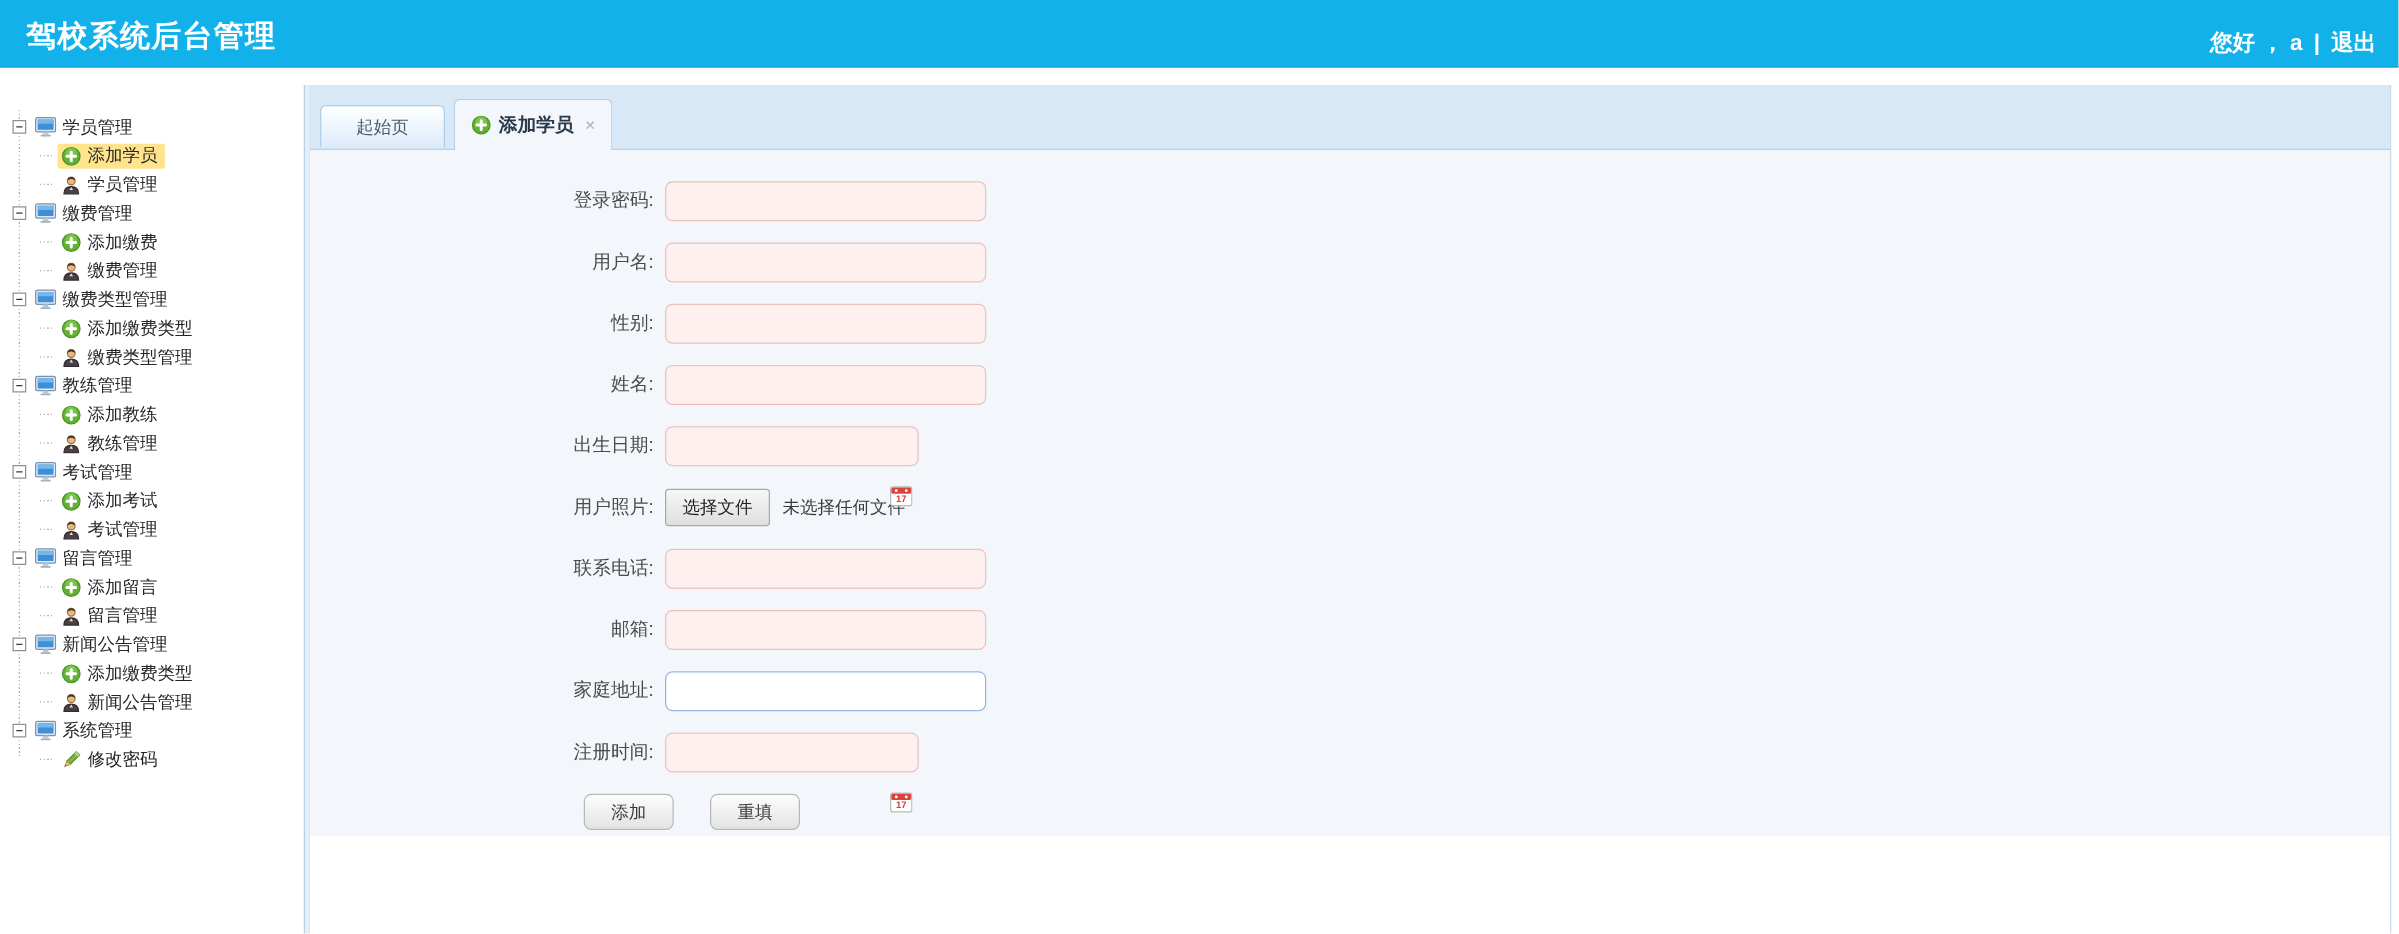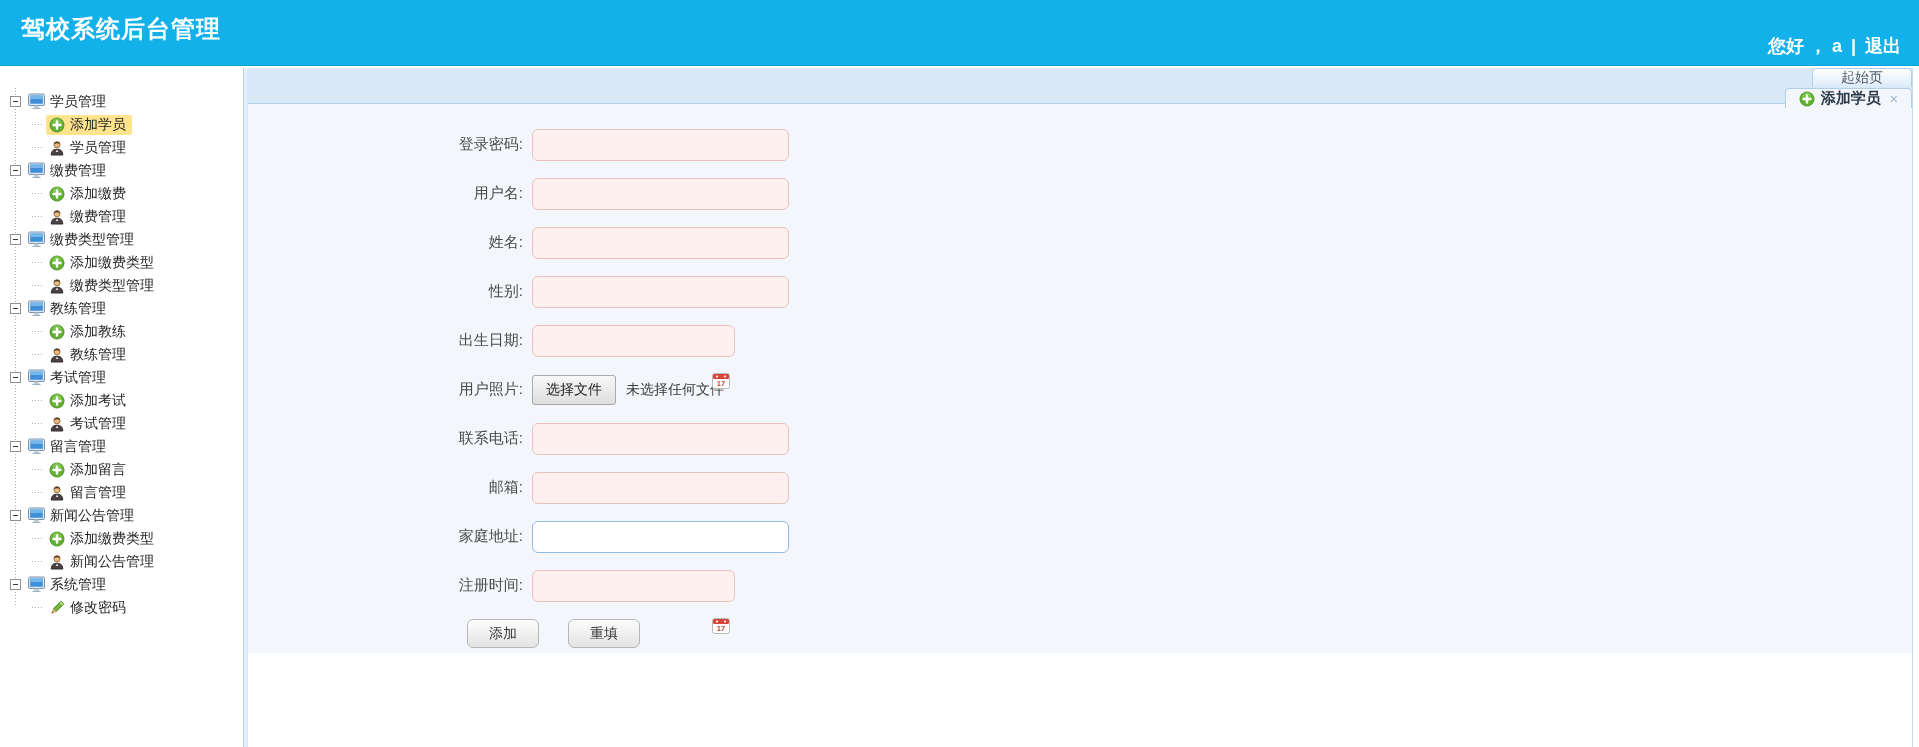--- a/index.html
+++ b/index.html
@@ -1,21 +1,21 @@
 <!DOCTYPE html>
 <html><head>
 <meta charset="utf-8">
 <style>
   * { margin:0; padding:0; box-sizing:border-box; }
   html,body { background:#fff; }
   body { font-family:"Liberation Sans", sans-serif; }
   #app { position:relative; width:1919px; height:747px; background:#fff; overflow:hidden; }
 
   
-  .header { position:absolute; left:0; top:0; width:1919px; height:66px; background:#12b1e9; border-bottom:1px solid #0aa3da; }
+  .header { position:absolute; left:0; top:0; width:1919px; height:54px; background:#12b1e9; border-bottom:1px solid #0aa3da; }
   .header-title { position:absolute; left:21px; top:13px; font-size:24px; font-weight:bold; color:#fff; letter-spacing:1px; }
   .header-user { position:absolute; right:16px; bottom:7px; font-size:18px; color:#fff; font-weight:bold; }
   .header-user span { margin:0 2px; }
   .logout-link { cursor:pointer; text-decoration:none; color:#fff; }
 
   
   .sidebar { position:absolute; left:0; top:68px; width:244px; height:679px; background:#fff; border-right:1px solid #b6d0e8; }
   .splitter { position:absolute; left:244px; top:68px; width:4px; height:679px; background:#e6eff9; border-right:1px solid #dbe8f5; }
   .panel-header { height:44px; background:linear-gradient(#f8fcff,#d8e9fa); border-bottom:1px solid #e3eef9; display:flex; align-items:center; padding:0 10px; }
   .panel-title { font-size:15px; font-weight:bold; color:#1a2633; margin-left:6px; flex:1; }
@@ -28,21 +28,21 @@
   .tree-row .minus { width:11px; height:11px; border:1px solid #919191; background:#fff; position:relative; margin-right:5px; flex:0 0 auto; z-index:1; }
   .tree-row .minus::after { content:""; position:absolute; left:2px; right:2px; top:4px; height:1px; background:#3a3a3a; }
   .tree-row.child { padding-left:22px; }
   .tree-row.child::before { content:""; width:12px; height:1px; margin-right:2px; background-image:repeating-linear-gradient(to right,#b0b0b0 0 1px,transparent 1px 3px); }
   .node { display:flex; align-items:center; padding:1px 6px 1px 2px; border-radius:2px; }
   .node.selected { background:#ffe48d; }
   .node .ticon { width:17px; height:17px; margin-right:5px; display:inline-flex; align-items:center; justify-content:center; flex:0 0 auto; }
 
   
   .main { position:absolute; left:248px; top:68px; width:1665px; height:679px; background:#fff; border-right:1px solid #c9dcee; }
-  .tabbar { height:36px; background:#d9e8f7; border-bottom:1px solid #b6d0e8; display:flex; align-items:flex-end; padding-left:8px;flex-direction:column; }
+  .tabbar { height:52px; background:#d9e8f7; border-bottom:1px solid #b6d0e8; display:flex; align-items:flex-end; padding-left:8px; }
   .tab { display:flex; align-items:center; border:1px solid #b2cfe9; border-bottom:none; border-radius:5px 5px 0 0; cursor:pointer; }
   .tab.inactive { height:34px; background:linear-gradient(#ffffff,#dcebfa); color:#4f5a66; font-size:14px; padding:0 28px; margin-bottom:1px; }
   .tab.active { height:41px; background:#f3f6fb; color:#2b3a49; font-size:15px; font-weight:bold; padding:0 13px; margin-left:7px; margin-bottom:-1px; }
   .tab .tab-icon { width:16px; height:16px; margin-right:6px; display:inline-flex; }
   .tab .tab-close { font-size:14px; font-weight:normal; color:#9cb2cc; margin-left:9px; cursor:pointer; line-height:1; }
 
   .content { height:549px; background:#f3f6fb; padding-top:16px; overflow:hidden; }
   .form-row { height:49px; display:flex; align-items:center; }
   .form-label { width:284px; text-align:right; padding-right:9px; font-size:15px; color:#4a4a4a; flex:0 0 auto; }
   input.tb { height:32px; border-radius:6px; font-size:14px; padding:0 8px; outline:none; font-family:"Liberation Sans",sans-serif; }
@@ -410,25 +410,25 @@
       <div id="form-rows">
           <div class="form-row">
             <span class="form-label">登录密码:</span>
             <input class="tb text required" style="">
           </div>
           <div class="form-row">
             <span class="form-label">用户名:</span>
             <input class="tb text required" style="">
           </div>
           <div class="form-row">
+            <span class="form-label">性别:</span>
+            <input class="tb text required" style="">
+          </div>
+          <div class="form-row">
             <span class="form-label">姓名:</span>
-            <input class="tb text required" style="">
-          </div>
-          <div class="form-row">
-            <span class="form-label">性别:</span>
             <input class="tb text required" style="">
           </div>
           <div class="form-row">
             <span class="form-label">出生日期:</span>
             <span class="datebox">
               <input class="tb required date" style="">
               <span class="cal-icon">
                 <svg width="18" height="17" viewBox="0 0 18 17">
                   <rect x="0.5" y="1" width="17" height="15" rx="2" fill="#ffffff" stroke="#b9b9b9"></rect>
                   <rect x="1" y="1.5" width="16" height="5" rx="1.5" fill="#d9453a"></rect>

